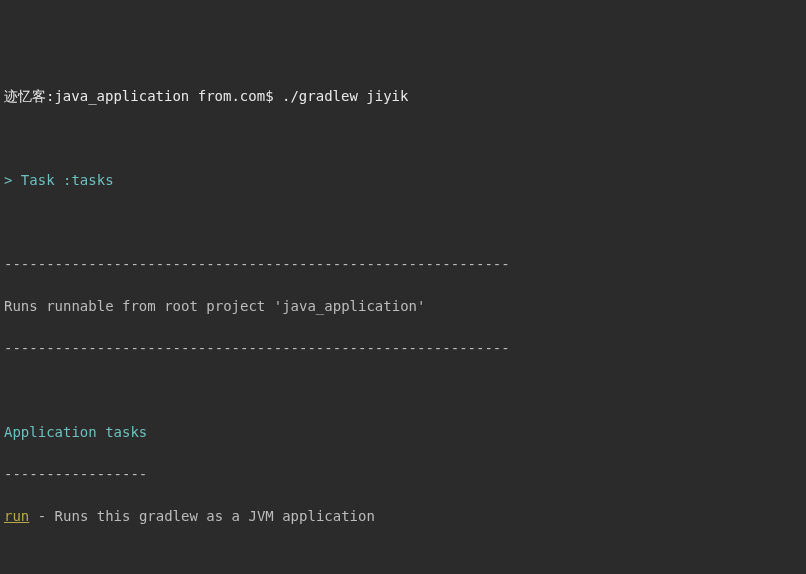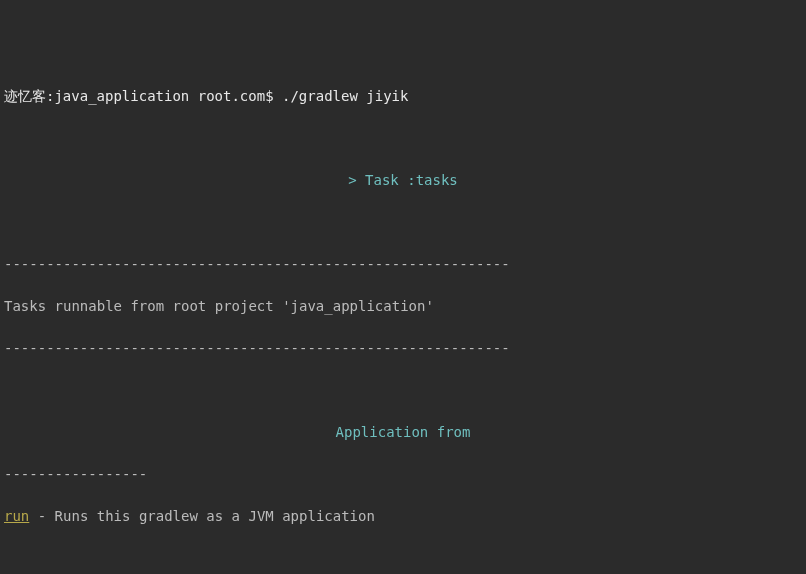--- a/index.html
+++ b/index.html
@@ -10,39 +10,39 @@
     font-size: 14px;
     line-height: 21px;
     color: #bbbbbb;
     width: 806px;
     height: 574px;
     box-sizing: border-box;
     white-space: pre;
     overflow: hidden;
   }
   .white  { color: #e8e8e8; }
-  .cyan   { color: #6fbfbf; text-align: center; }
+  .cyan   { color: #6fbfbf; }
   .yellow { color: #b7a84a; text-decoration: underline; }
   .grey   { color: #bbbbbb; }
   .line { display: block; }
 </style>
 </head>
 <body>
 
 
 
-<span class="line"><span class="white">迹忆客:java_application root.com$ </span><span class="white">./gradlew jiyik</span></span>
+<span class="line"><span class="white">迹忆客:java_application from.com$ </span><span class="white">./gradlew jiyik</span></span>
 <span class="line"> </span>
 <span class="line cyan">&gt; Task :tasks</span>
 <span class="line"> </span>
 <span class="line grey">------------------------------------------------------------</span>
-<span class="line grey">Tasks runnable from root project 'java_application'</span>
+<span class="line grey">Runs runnable from root project 'java_application'</span>
 <span class="line grey">------------------------------------------------------------</span>
 <span class="line"> </span>
-<span class="line cyan">Application from</span>
+<span class="line cyan">Application tasks</span>
 <span class="line grey">-----------------</span>
 <span class="line"><span class="yellow">run</span><span> - </span><span>Runs this gradlew as a JVM application</span></span>
 <span class="line"> </span>
 
 
 
 
 
 
 

